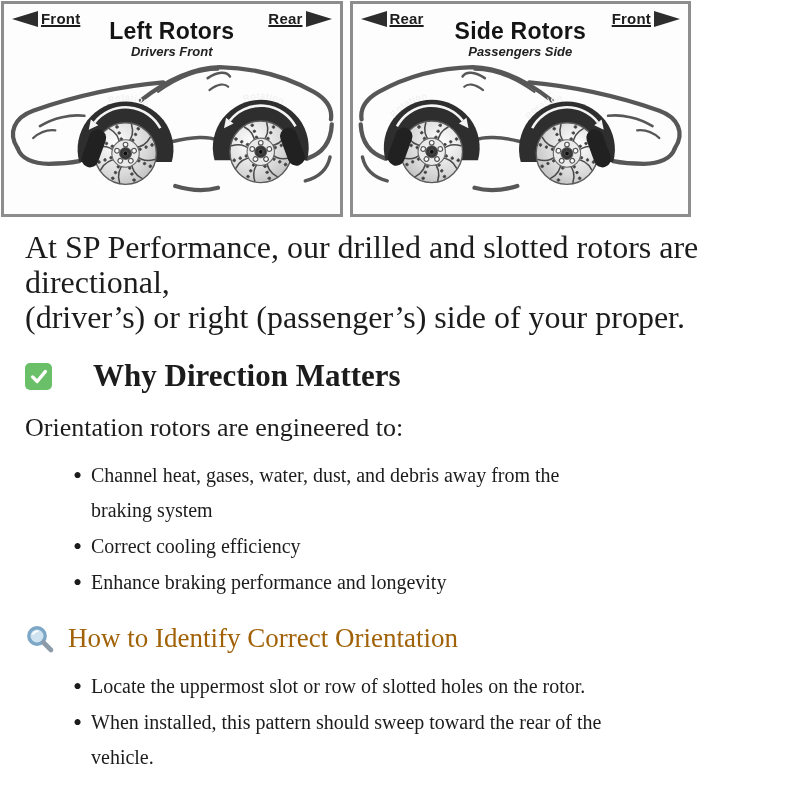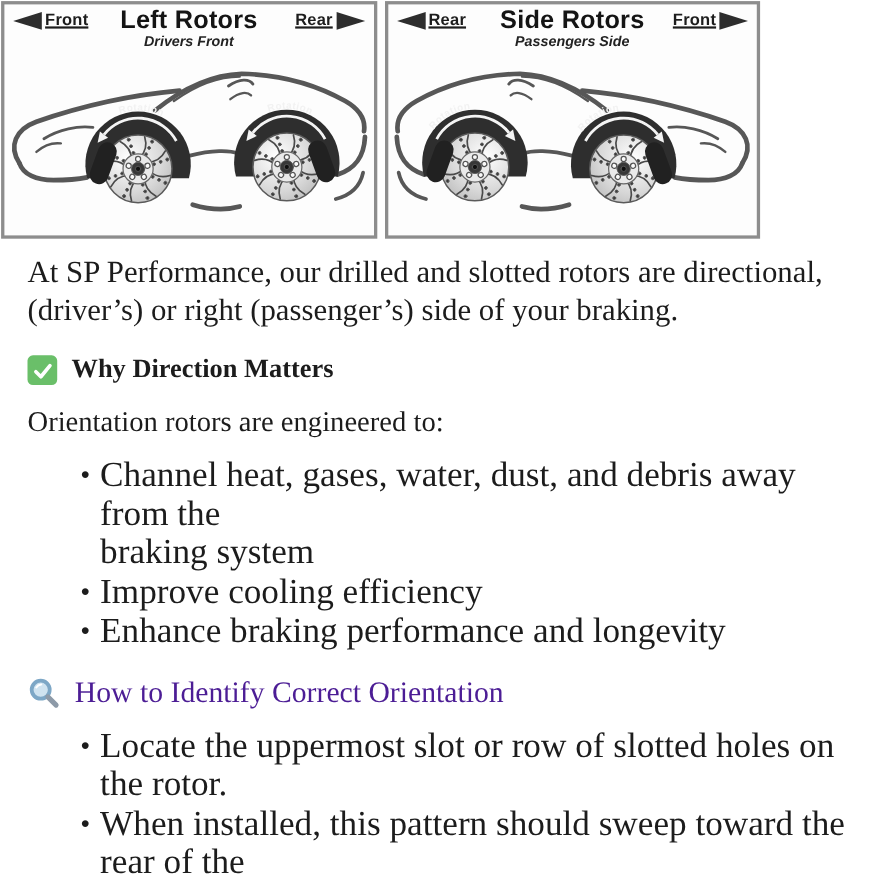--- a/index.html
+++ b/index.html
@@ -13,35 +13,35 @@
 
   .hdr { position:absolute; top:6px; left:8px; right:8px; z-index:3;
          display:flex; justify-content:space-between; align-items:center;
          font-family:"Liberation Sans","DejaVu Sans",sans-serif; }
   .dir { display:flex; align-items:center; gap:3px; }
   .dirlabel { font-weight:bold; font-size:15px; color:#1d1d1d;
               text-decoration:underline; text-decoration-thickness:2px; letter-spacing:.2px; }
   .tri { width:0; height:0; border-top:8px solid transparent; border-bottom:8px solid transparent; }
   .tri-left  { border-right:26px solid #2d2d2d; }
   .tri-right { border-left:26px solid #2d2d2d; }
-  .ptitlewrap { position:absolute; left:50%; top:0; transform:translateX(-50%);
+  .ptitlewrap { position:absolute; left:50%; top:14px; transform:translateX(-50%);
                 text-align:center; z-index:3; width:220px;
                 font-family:"Liberation Sans","DejaVu Sans",sans-serif; }
   .ptitle { font-weight:bold; font-size:23px; color:#141414; letter-spacing:.2px; white-space:nowrap; }
   .psub   { font-weight:bold; font-style:italic; font-size:13px; color:#222; margin-top:-1px; }
 
   
   .content { padding:12px 25px 0 25px; }
-  .intro-line { font-size:28px; line-height:35px; }
+  .intro-line { font-size:32px; line-height:35px; }
   .sec-head { display:flex; align-items:center; gap:13px; margin-top:23px; }
-  .sec-title-bold { font-size:24px; font-weight:bold; }
-  .sec-title-reg  { font-size:27px; font-weight:normal; color:#4c1d95; }
+  .sec-title-bold { font-size:31px; font-weight:bold;margin-left:28px; }
+  .sec-title-reg  { font-size:27px; font-weight:normal; color:#a16207; }
   .lead { font-size:26px; margin-top:19px; }
   ul.blist { list-style:none; margin-top:15px; padding-left:66px; }
-  ul.blist li { position:relative; font-size:32px; line-height:35px; margin-bottom:1px; }
+  ul.blist li { position:relative; font-size:20px; line-height:35px; margin-bottom:1px; }
   ul.blist li::before { content:"•"; position:absolute; left:-18px; top:0; font-size:26px; }
   .bl { display:block; }
 
   .check-badge { width:27px; height:27px; border-radius:5px; background:#6abf69;
                  display:inline-flex; align-items:center; justify-content:center; flex:0 0 auto; }
   .mag-wrap { width:30px; height:30px; flex:0 0 auto; }
 </style>
 </head>
 <body>
 
@@ -191,41 +191,41 @@
         <textPath href="#tpB2" startOffset="12%">Rotation</textPath>
       </text>
     </svg>
   </div>
 </div>
 
 <div class="content">
 
   <div>
     <div class="intro-line">At SP Performance, our drilled and slotted rotors are directional,</div>
-    <div class="intro-line">(driver’s) or right (passenger’s) side of your braking.</div>
+    <div class="intro-line">(driver’s) or right (passenger’s) side of your proper.</div>
   </div>
 
   <div class="sec-head">
     <span class="check-badge">
       <svg width="22" height="22" viewBox="0 0 24 24">
           <polyline points="5,13 10,18 19,7" fill="none" stroke="#ffffff" stroke-width="3.6" stroke-linecap="round" stroke-linejoin="round"></polyline>
         </svg>
     </span>
     <span class="sec-title-bold">Why Direction Matters</span>
   </div>
 
   <div class="lead">Orientation rotors are engineered to:</div>
 
   <ul class="blist">
     <li>
       <span class="bl">Channel heat, gases, water, dust, and debris away from the</span>
       <span class="bl">braking system</span>
     </li>
     <li>
-      <span class="bl">Improve cooling efficiency</span>
+      <span class="bl">Correct cooling efficiency</span>
     </li>
     <li>
       <span class="bl">Enhance braking performance and longevity</span>
     </li>
   </ul>
 
   <div class="sec-head">
     <span class="mag-wrap">
       <svg width="30" height="30" viewBox="0 0 30 30">
         <circle cx="12" cy="12" r="8.2" fill="#cfe3f0" stroke="#7da7c6" stroke-width="3.4"></circle>

